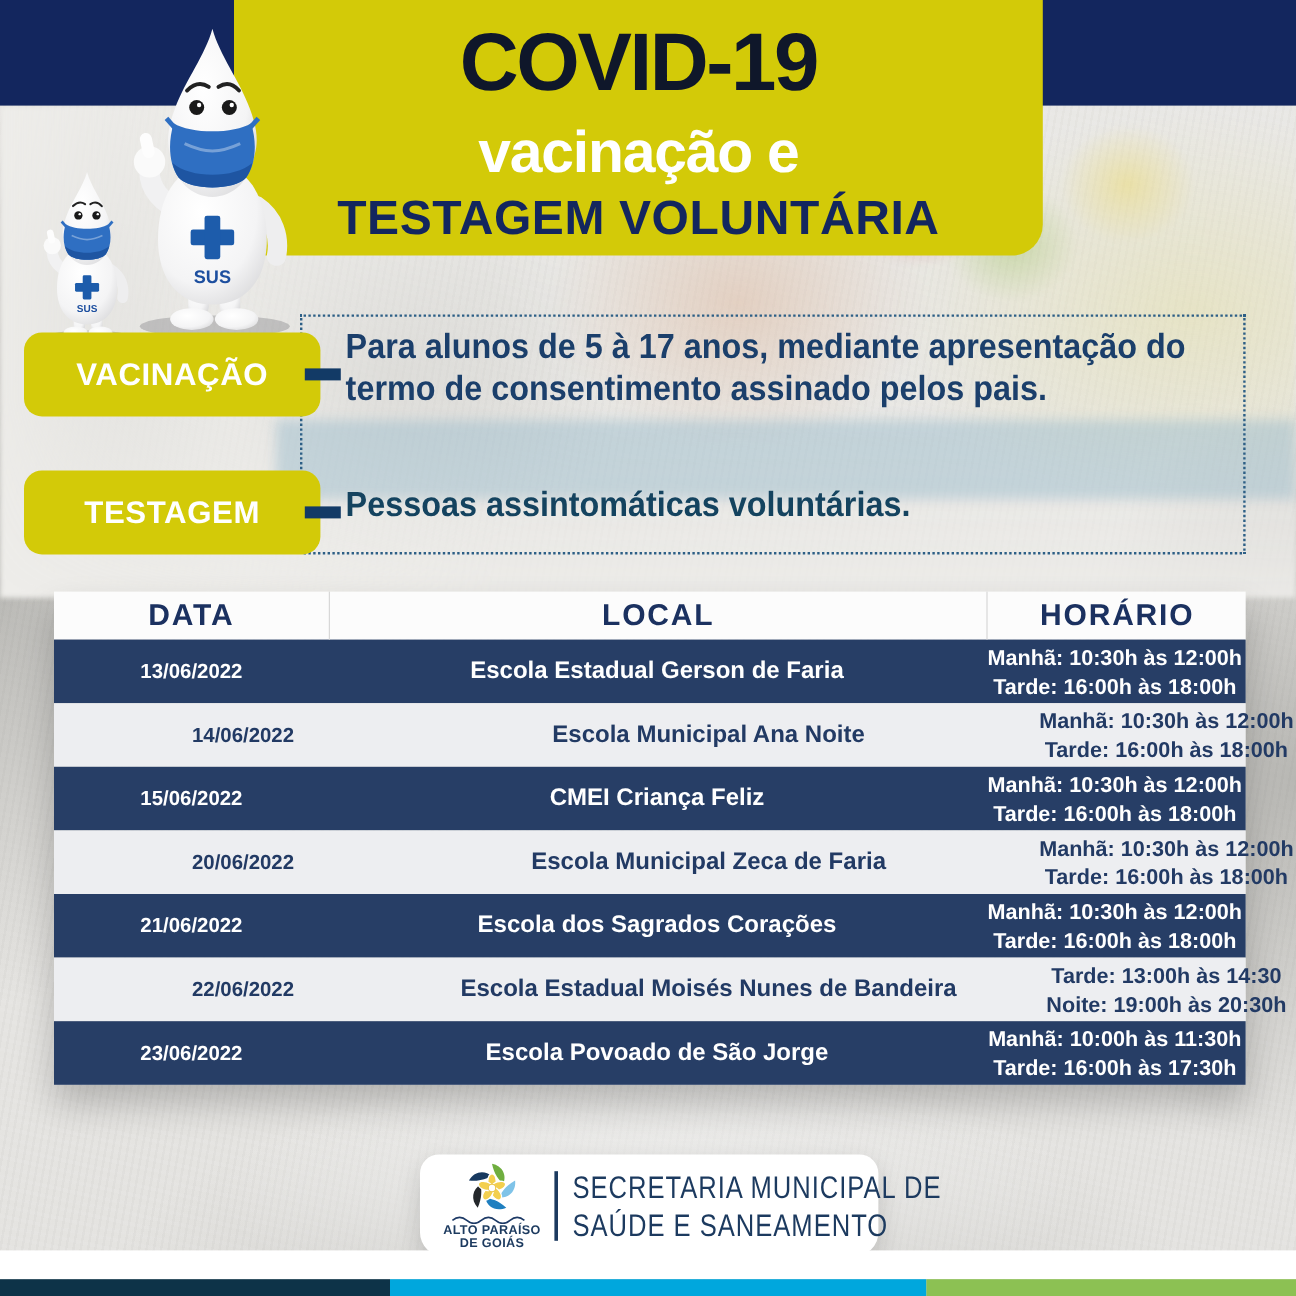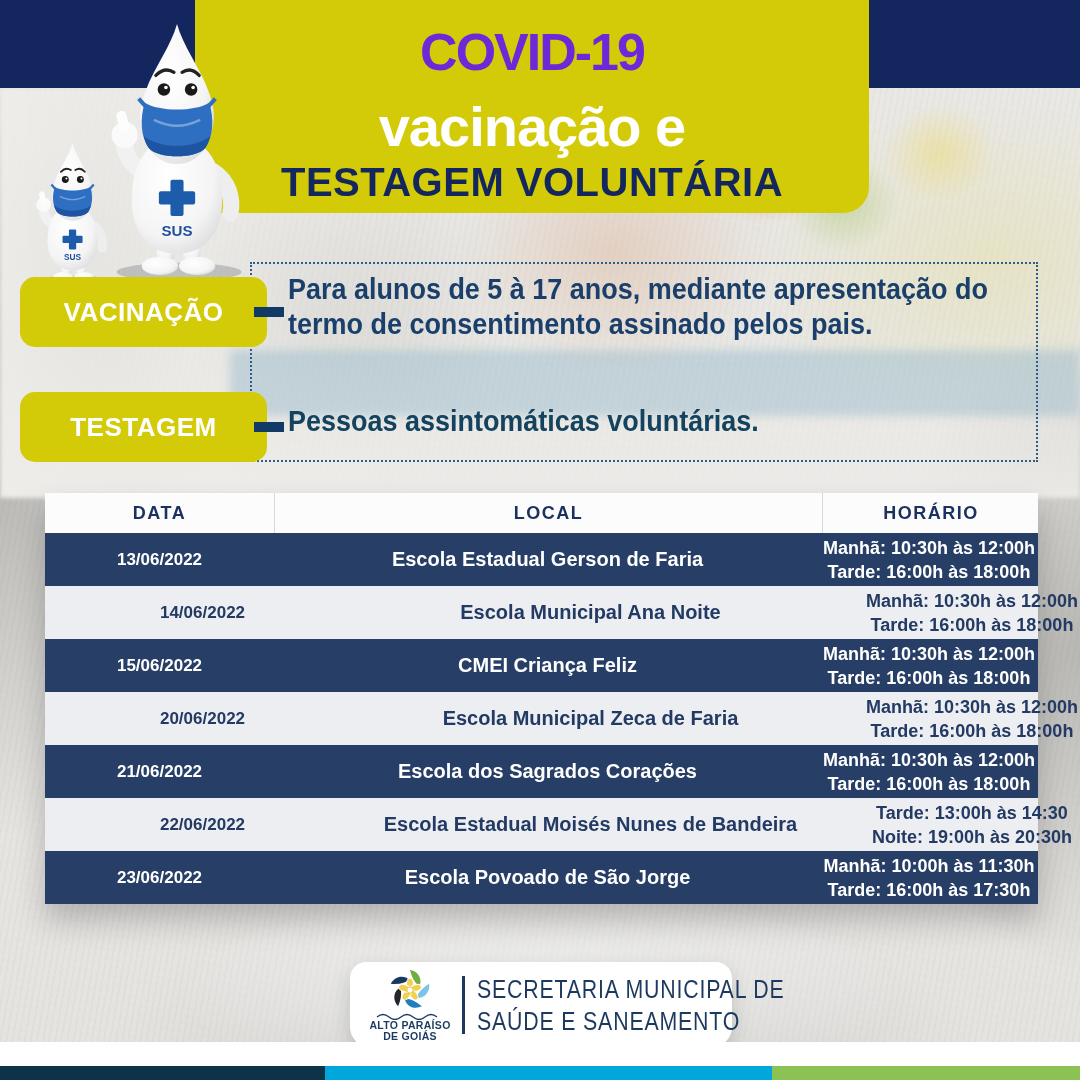--- a/index.html
+++ b/index.html
@@ -27,22 +27,22 @@
       radial-gradient(80px 70px at 87% 16%, rgba(235,215,100,.50), transparent 70%),
       radial-gradient(220px 170px at 57% 40%, rgba(220,182,156,.55), transparent 72%),
       radial-gradient(340px 220px at 92% 42%, rgba(226,220,150,.45), transparent 75%),
       radial-gradient(260px 200px at 30% 55%, rgba(188,188,184,.40), transparent 75%);}
   .photo-band{position:absolute;left:230px;top:350px;right:0;height:66px;
     background:rgba(142,180,200,.42);filter:blur(5px);}
   
   .top-strip{position:absolute;left:0;top:0;width:1080px;height:88px;background:#13265e;}
   .banner{position:absolute;left:195px;top:0;width:674px;height:213px;background:#d3ca08;
     border-radius:0 0 26px 26px;text-align:center;}
-  .banner .t1{margin-top:8px;font-size:52px;line-height:88px;font-weight:900;color:#6d28d9;letter-spacing:-2px;}
-  .banner .t2{font-size:56px;line-height:66px;font-weight:900;color:#ffffff;letter-spacing:-1px;margin-top:-2px;}
+  .banner .t1{margin-top:8px;font-size:68px;line-height:88px;font-weight:900;color:#0f172a;letter-spacing:-2px;}
+  .banner .t2{font-size:49px;line-height:66px;font-weight:900;color:#ffffff;letter-spacing:-1px;margin-top:-2px;}
   .banner .t3{font-size:40px;line-height:44px;font-weight:900;color:#13265e;letter-spacing:0.5px;}
   
   .mascots{position:absolute;left:22px;top:12px;width:230px;height:278px;}
   
   .dotted-box{position:absolute;left:250px;top:262px;width:784px;height:196px;
     border:2px dotted #2d5f86;}
   .badge{position:absolute;left:20px;width:247px;height:70px;background:#d3ca08;border-radius:15px;
     display:flex;align-items:center;justify-content:center;color:#fff;font-weight:900;font-size:26px;letter-spacing:.5px;}
   .badge.b1{top:277px;}
   .badge.b2{top:392px;}
@@ -50,21 +50,21 @@
   .dash.d1{left:254px;top:307px;}
   .dash.d2{left:254px;top:422px;}
   .infotext{position:absolute;left:288px;width:790px;font-weight:700;font-size:29px;line-height:35px;
     color:#1b3f6b;transform:scaleX(.93);transform-origin:0 50%;}
   .infotext.p1{top:272px;}
   .infotext.p2{top:404px;color:#14435f;}
   
   .schedule{position:absolute;left:45px;top:493px;width:993px;box-shadow:0 16px 28px rgba(0,0,0,.22);}
   .thead{display:flex;height:40px;background:#fcfcfc;}
   .th{display:flex;align-items:center;justify-content:center;color:#1b3160;font-weight:900;
-    font-size:18px;letter-spacing:1.5px;}
+    font-size:25px;letter-spacing:1.5px;}
   .th+.th{border-left:1px solid #d8d8d8;}
   .col-date{width:229px;flex:none;}
   .col-local{width:547px;flex:none;}
   .col-time{width:216px;flex:none;}
   .tr{display:flex;height:53px;}
   .tr.navy{background:#273e66;color:#ffffff;}
   .tr.light{background:#edeef1;color:#223a64;padding-left:43px;}
   .td{display:flex;flex-direction:column;align-items:center;justify-content:center;text-align:center;}
   .td.date{font-size:17px;font-weight:700;}
   .td.local{font-size:20px;font-weight:700;}

